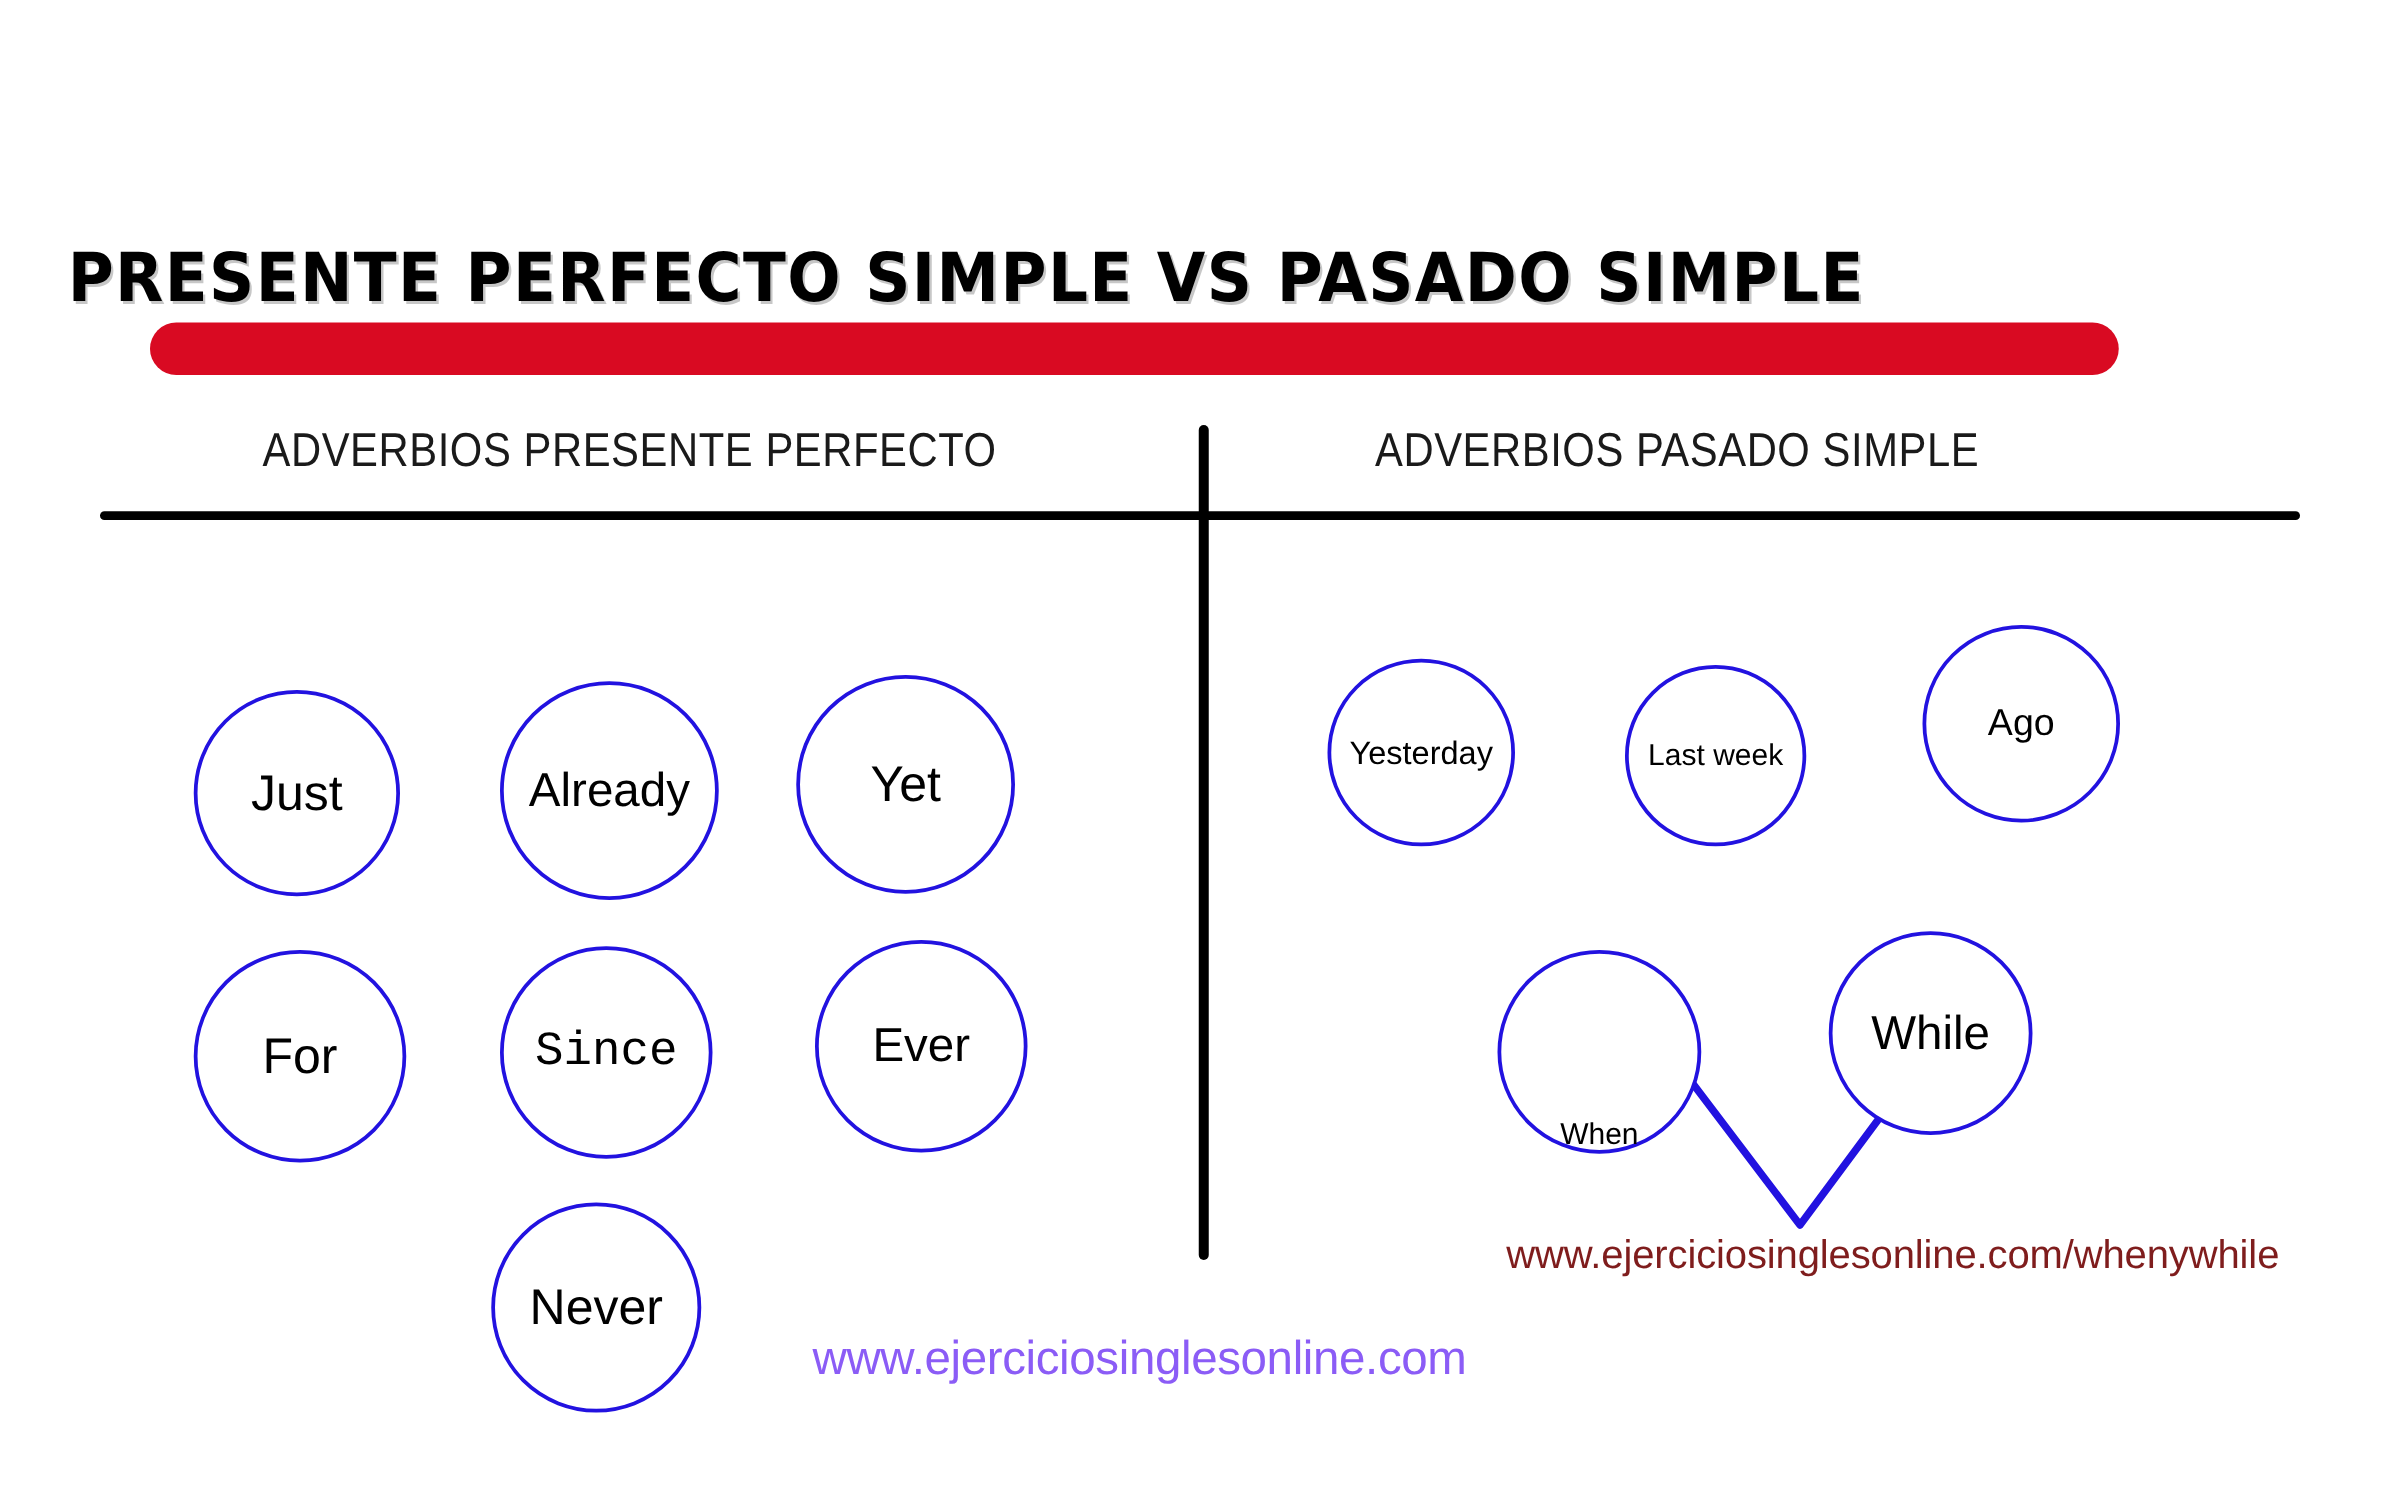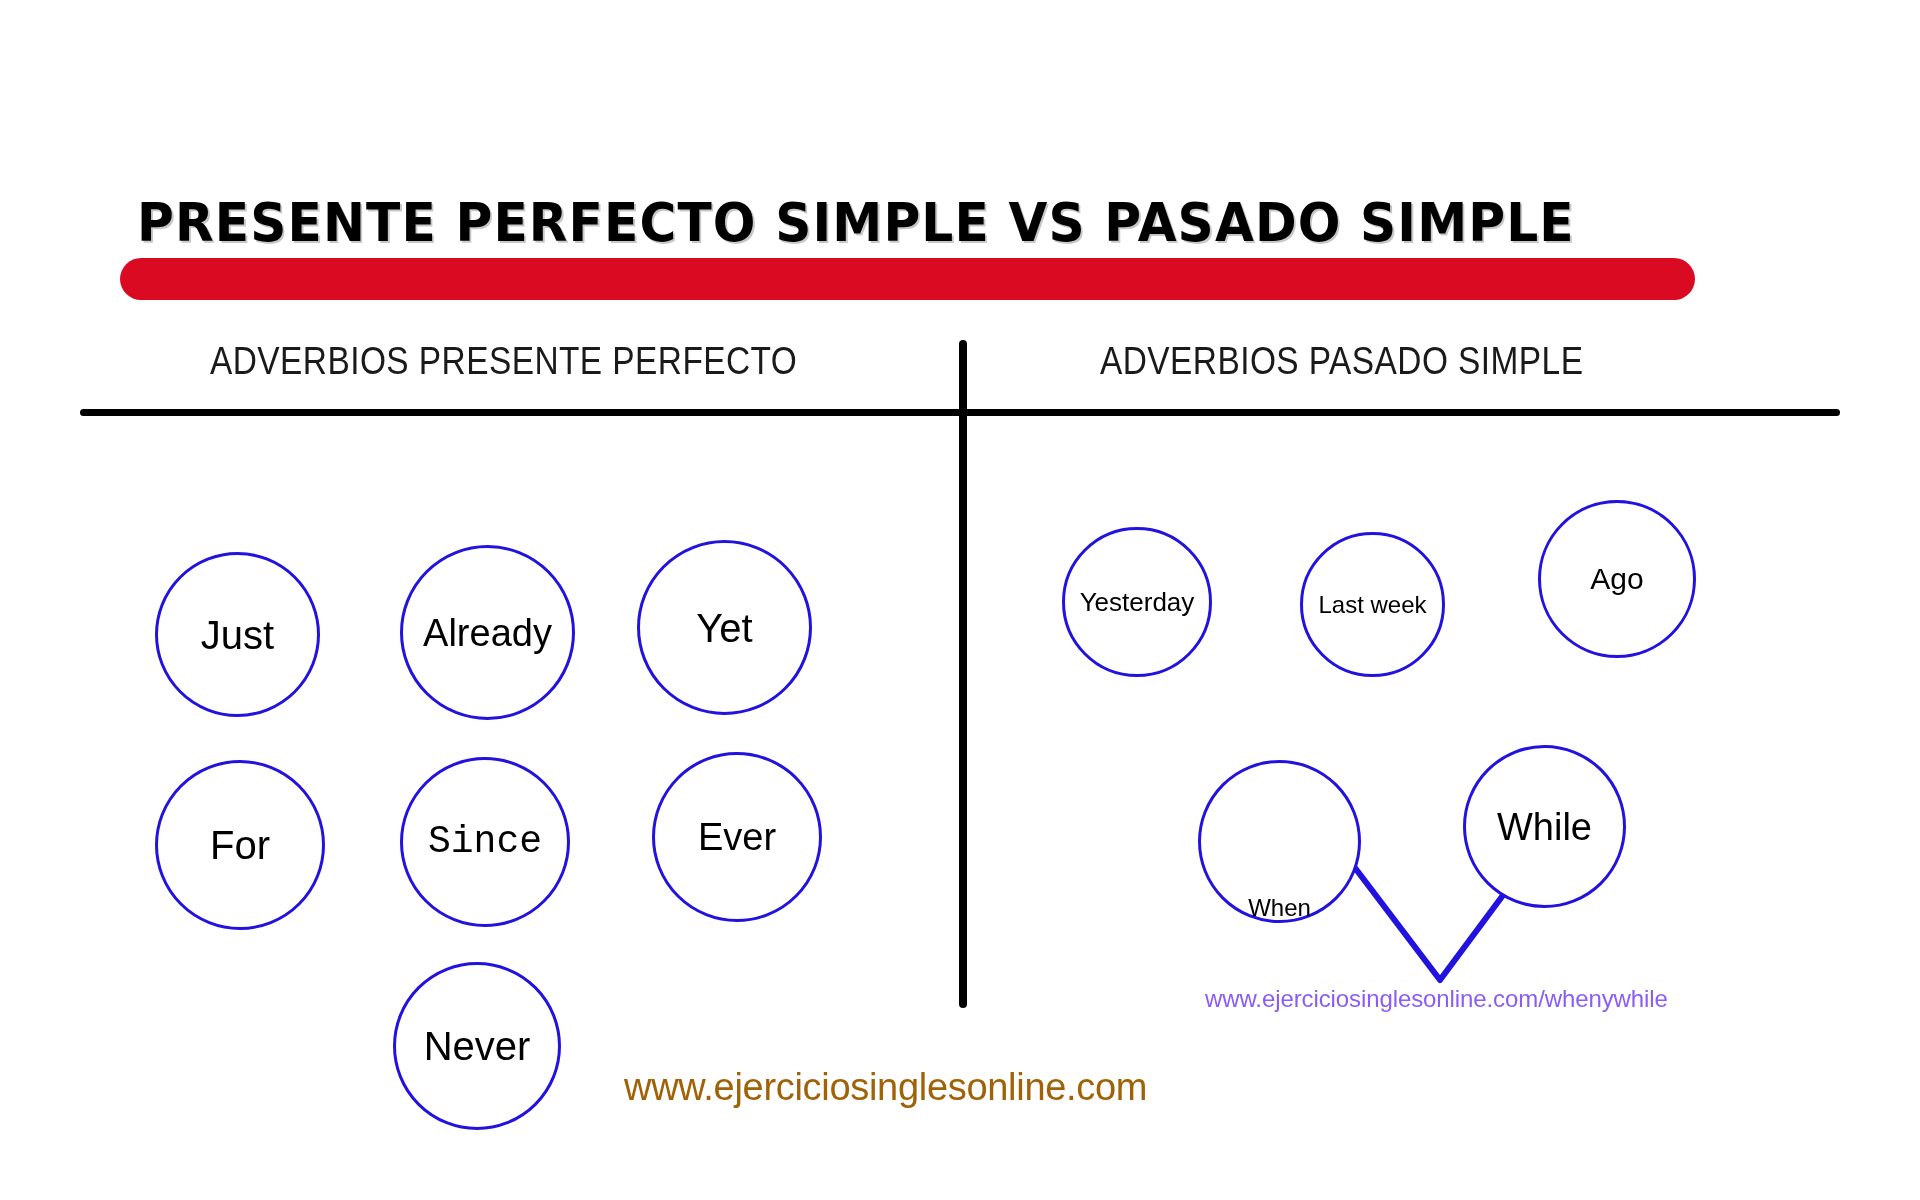--- a/index.html
+++ b/index.html
@@ -24,21 +24,20 @@
     height: 1200px;
     background: #ffffff;
   }
 
   
   .title-wrap {
     position: absolute;
     left: 0;
     top: 196px;
     width: 1712px;
-    text-align: center;
   }
   .title-text {
     display: inline-block;
     font-family: "DejaVu Sans", sans-serif;
     font-weight: 700;
     font-size: 54px;
     letter-spacing: 1.2px;
     color: #000000;
     transform: scaleX(0.93);
     transform-origin: center;
@@ -120,33 +119,33 @@
     z-index: 1;
     pointer-events: none;
   }
 
   
   .url-blue {
     position: absolute;
     left: 1205px;
     top: 985px;
     font-family: "Liberation Sans", sans-serif;
-    font-size: 24px;
-    color: #8b5cf6;
+    font-size: 32px;
+    color: #7f1d1d;
     white-space: nowrap;
     letter-spacing: -0.1px;
     z-index: 4;
   }
   .url-green {
     position: absolute;
-    left: 624px;
+    left: 650px;
     top: 1066px;
     font-family: "Liberation Sans", sans-serif;
     font-size: 38px;
-    color: #a16207;
+    color: #8b5cf6;
     white-space: nowrap;
     letter-spacing: -0.3px;
     z-index: 4;
   }
 </style>
 </head>
 <body>
 
 <div id="canvas">
 

